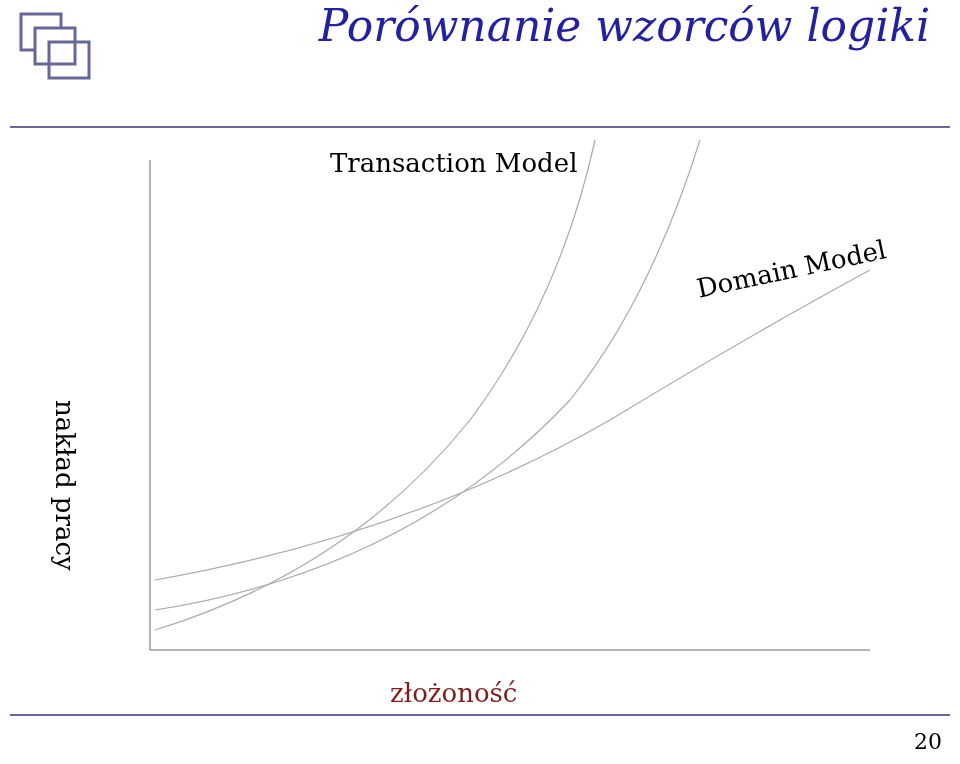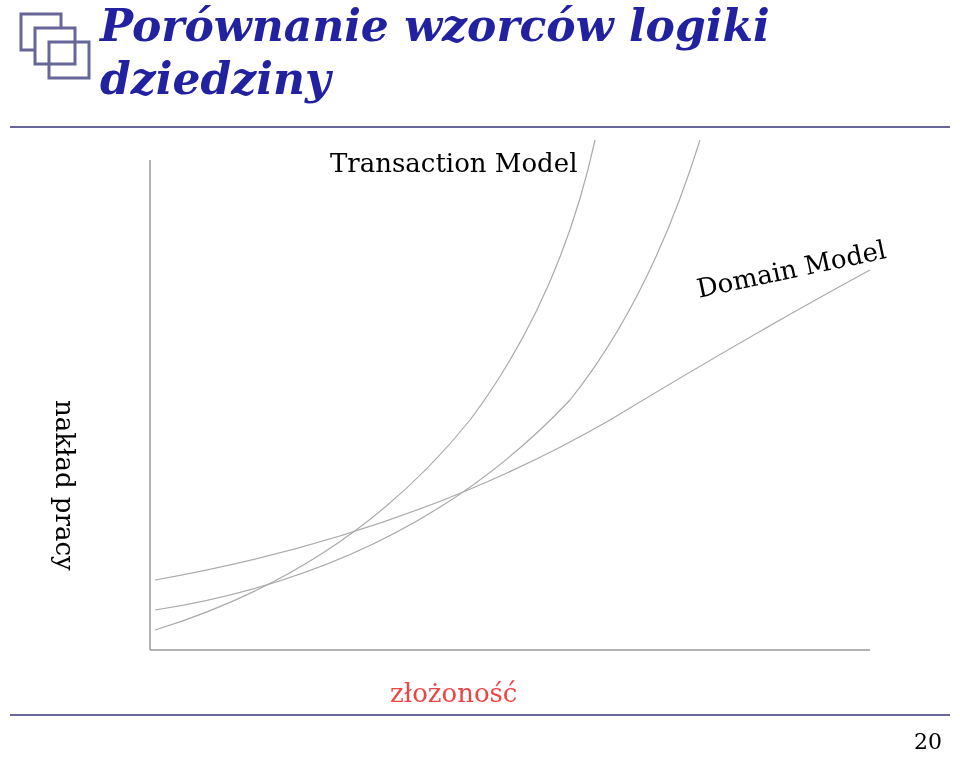--- a/index.html
+++ b/index.html
@@ -19,23 +19,23 @@
   .logo {
     position: absolute;
     left: 15px;
     top: 8px;
   }
   .title {
     position: absolute;
     left: 100px;
     right: 30px;
     top: 0px;
-    text-align: left;
+    text-align: right;
     color: #2222a0;
-    font-weight: bold;
+    font-weight: normal;
     font-style: italic;
     font-size: 44px;
     line-height: 1.2;
   }
   .title .line2 { display:block; }
   .hr-top {
     position: absolute;
     left: 10px; right: 10px;
     top: 118px;
     border: none;
@@ -72,21 +72,21 @@
     transform: rotate(90deg);
     transform-origin: left top;
     font-size: 26px;
     color: #000;
   }
   .x-axis-label {
     position: absolute;
     left: 390px;
     top: 678px;
     font-size: 26px;
-    color: #ef4444;
+    color: #7f1d1d;
   }
   .series-label {
     position: absolute;
     font-size: 26px;
     color: #000;
   }
   .lbl-ts { left: 330px; top: 148px; }
   .lbl-tm { left: 665px; top: 146px; }
   .lbl-dm {
     left: 695px; top: 254px;
@@ -100,21 +100,20 @@
   <div class="logo">
     <svg width="80" height="78" viewBox="0 0 80 78">
       <rect x="6" y="6" width="40" height="36" fill="none" stroke="#666699" stroke-width="3"></rect>
       <rect x="20" y="20" width="40" height="36" fill="#ffffff" stroke="#666699" stroke-width="3"></rect>
       <rect x="34" y="34" width="40" height="36" fill="none" stroke="#666699" stroke-width="3"></rect>
     </svg>
   </div>
 
   <div class="title">
     <span>Porównanie wzorców logiki</span>
-    <span class="line2">dziedziny</span>
   </div>
 
   <hr class="hr-top">
 
   <div class="chart-area">
     <svg width="780" height="530" viewBox="0 0 780 530">
 
       <line x1="40" y1="510" x2="760" y2="510" stroke="#999" stroke-width="1.5"></line>
       <line x1="40" y1="20" x2="40" y2="510" stroke="#999" stroke-width="1.5"></line>
 

